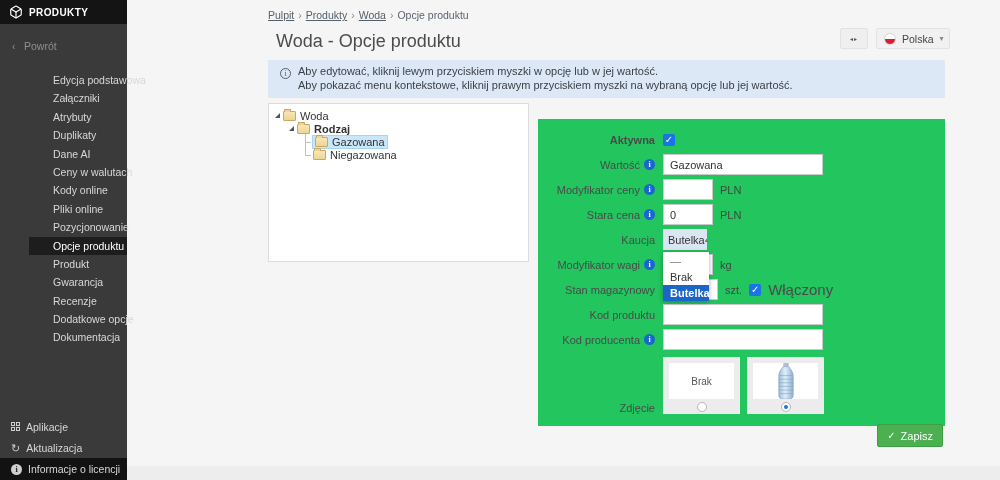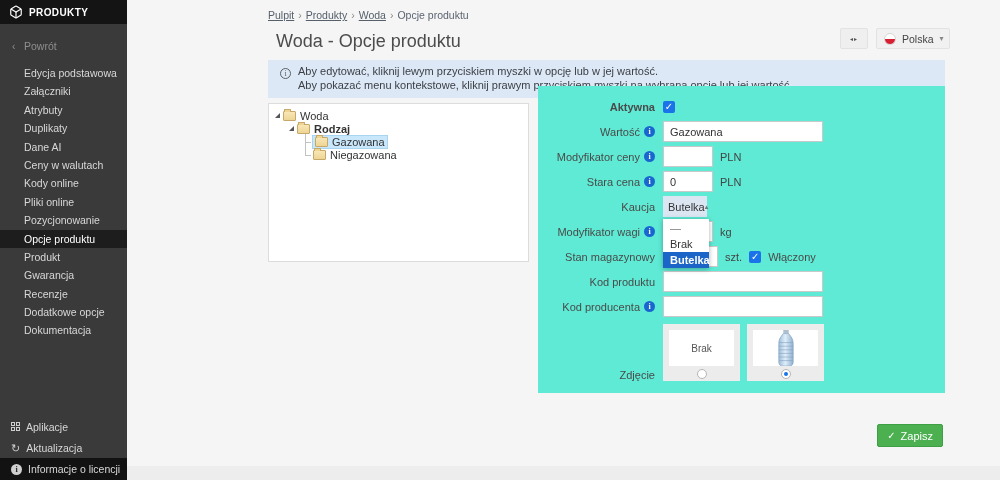--- a/index.html
+++ b/index.html
@@ -6,21 +6,21 @@
   html,body { width:1000px; height:480px; overflow:hidden;
     font-family:"Liberation Sans", sans-serif; background:#f5f5f6; }
 
   
   .sidebar { position:absolute; left:0; top:0; width:127px; height:480px; background:#3a3a3a; z-index:10; }
   .sb-header { height:24px; background:#141414; display:flex; align-items:center; padding-left:9px; gap:6px; }
   .sb-header .title { color:#fff; font-size:10px; font-weight:bold; letter-spacing:.4px; }
   .cube { flex:none; }
   .sb-back { margin-top:12px; height:20px; display:flex; align-items:center; color:#8f8f8f; font-size:10.5px; padding-left:24px; position:relative; cursor:pointer; }
   .sb-back .chev { position:absolute; left:12px; font-size:10px; color:#8f8f8f; }
-  .sb-nav { margin-top:8px; }
+  .sb-nav { margin-top:15px;padding-left:29px; }
   .sb-item { height:18.4px; line-height:18.4px; padding-left:24px; font-size:10.5px; color:#d8d8d8; white-space:nowrap; cursor:pointer; }
   .sb-item.active { background:#1d1d1d; color:#ffffff; }
   .sb-bottom { position:absolute; bottom:0; left:0; right:0; }
   .sb-bitem { height:21px; display:flex; align-items:center; gap:6px; padding-left:11px; font-size:10.5px; color:#d8d8d8; cursor:pointer; }
   .sb-bitem.dark { background:#121212; height:22px; }
   .grid-icon { display:grid; grid-template-columns:4px 4px; grid-gap:1px; }
   .grid-icon span { width:4px; height:4px; border:1px solid #cfcfcf; }
   .refresh-icon { font-size:11px; color:#cfcfcf; line-height:10px; }
   .infoc-icon { width:11px; height:11px; border-radius:50%; background:#cfcfcf; color:#222; font-size:8px; font-weight:bold; display:flex; align-items:center; justify-content:center; font-family:"Liberation Serif", serif; }
 
@@ -51,30 +51,30 @@
   .folder::before { content:''; position:absolute; top:-3px; left:0; width:5px; height:2px; background:#edd594; border:1px solid #c8a868; border-bottom:none; border-radius:1px 1px 0 0; }
   .conn { width:8px; height:13px; position:relative; flex:none; margin-right:2px; }
   .conn::before { content:''; position:absolute; left:2px; top:-1px; bottom:-1px; border-left:1px solid #c2c2c2; }
   .conn.end::before { bottom:50%; }
   .conn::after { content:''; position:absolute; left:2px; top:50%; width:6px; border-top:1px solid #c2c2c2; }
   .tree-label.sel { background:#c9e7fb; outline:1px solid #a8d4f0; padding:0 2px; }
   .ind1 { padding-left:14px; } .ind2 { padding-left:28px; }
   .bold { font-weight:bold; }
 
   
-  .form-panel { position:absolute; top:86px; left:270px; width:407px; height:307px; background:#5eead4; padding-top:8px; }
+  .form-panel { position:absolute; top:119px; left:270px; width:407px; height:307px; background:#22c55e; padding-top:8px; }
   .f-row { display:flex; align-items:center; height:25px; }
   .f-label { width:117px; flex:none; display:flex; justify-content:flex-end; align-items:center; gap:4px; font-size:11px; color:#4a4a4a; }
   .f-ctrl { margin-left:8px; display:flex; align-items:center; gap:7px; position:relative; }
   .iinfo { width:11px; height:11px; border-radius:50%; background:#1a66d0; color:#fff; font-size:8px; font-weight:bold; display:flex; align-items:center; justify-content:center; font-family:"Liberation Serif", serif; flex:none; cursor:pointer; }
   input.txt { border:1px solid #c9c9c9; height:21px; font-size:11px; padding:0 6px; color:#333; font-family:"Liberation Sans", sans-serif; outline:none; background:#fff; }
   .w-wide { width:160px; } .w-sm { width:50px; } .w-md { width:55px; }
   .suffix { font-size:11px; color:#444; }
   .checkbox { width:12px; height:12px; background:#1a73e8; border-radius:2px; color:#fff; font-size:10px; line-height:12px; text-align:center; cursor:pointer; flex:none; }
-  .cb-label { font-size:11px; color:#4a4a4a; }
+  .cb-label { font-size:15px; color:#4a4a4a; }
 
   .select { width:44px; height:21px; background:#dce6f3; display:flex; align-items:center; justify-content:space-between; padding:0 5px; font-size:11px; color:#333; cursor:pointer; }
   .select .car { font-size:7px; color:#777; }
   .dropdown { position:absolute; left:0; top:23px; width:46px; background:#fff; box-shadow:0 1px 5px rgba(0,0,0,.3); z-index:6; }
   .opt { font-size:11px; color:#333; padding:2px 7px; cursor:pointer; }
   .opt.dash { color:#777; padding-top:3px; }
   .opt.hl { background:#1b64c8; color:#fff; font-weight:bold; }
 
   .photo-row { height:62px; align-items:flex-end; }
   .photo-card { width:77px; height:57px; background:#ececec; display:flex; flex-direction:column; cursor:pointer; }

